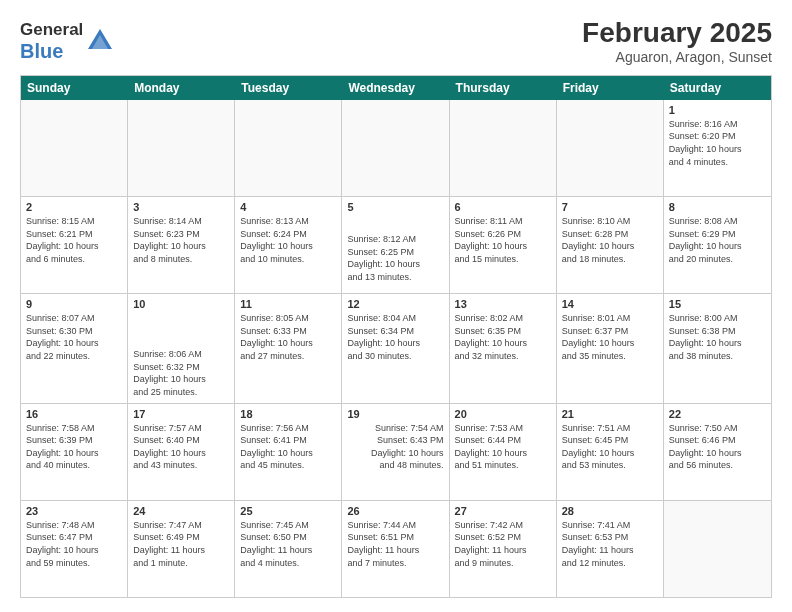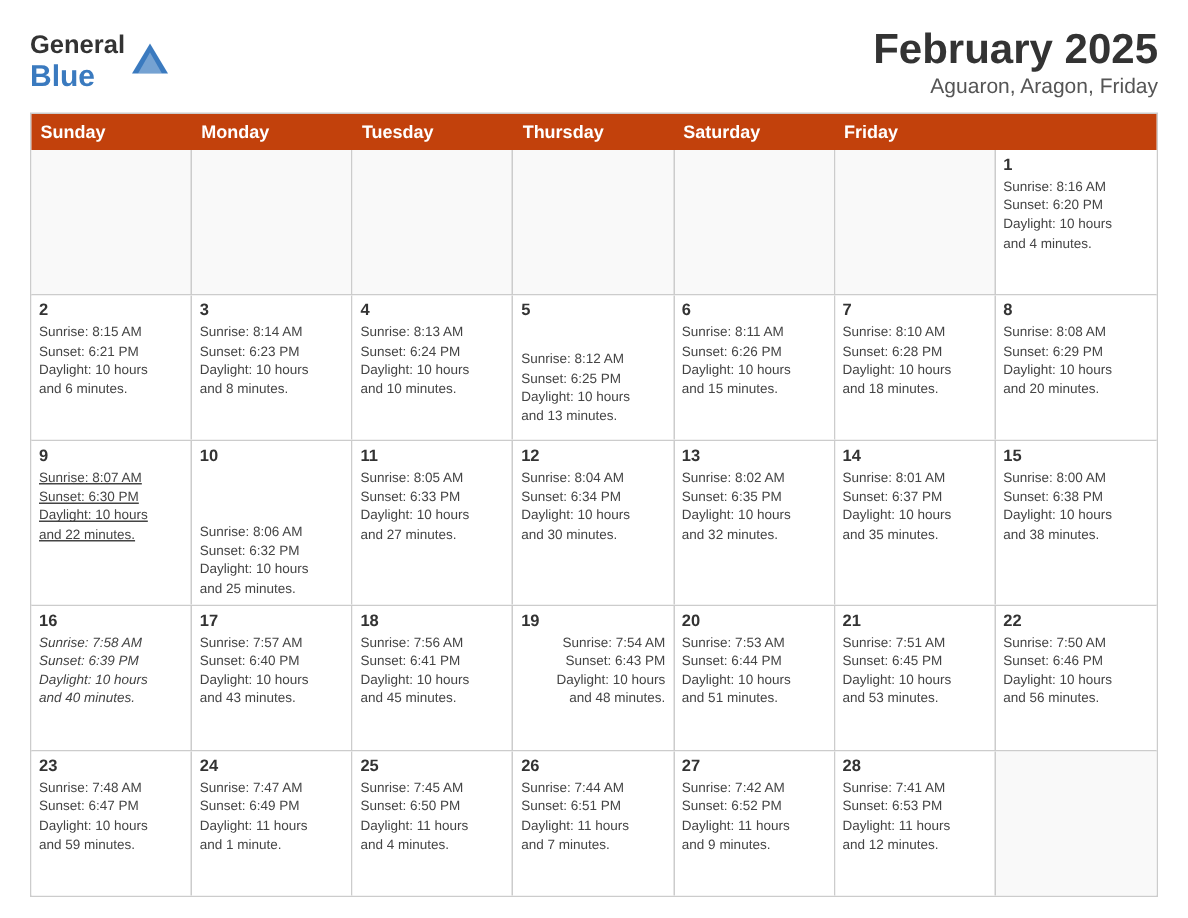--- a/index.html
+++ b/index.html
@@ -63,21 +63,21 @@
     }
     .calendar {
       flex: 1;
       display: flex;
       flex-direction: column;
       border: 1px solid #ccc;
     }
     .cal-header {
       display: grid;
       grid-template-columns: repeat(7, 1fr);
-      background: #c2410c;
+      background: #0f766e;
     }
     .cal-header-cell {
       color: #fff;
       font-size: 12px;
       font-weight: bold;
       padding: 5px 6px;
       text-align: left;
     }
     .cal-body {
       flex: 1;
@@ -131,32 +131,33 @@
         <span class="logo-general">General</span>
         <span class="logo-blue">Blue</span>
       </div>
       <svg class="logo-icon" viewBox="0 0 28 28">
         <polygon points="14,2 26,22 2,22" fill="#3a7abf"></polygon>
         <polygon points="14,8 22,22 6,22" fill="#fff" opacity="0.3"></polygon>
       </svg>
     </div>
     <div class="title-block">
       <div class="month-year">February 2025</div>
-      <div class="location">Aguaron, Aragon, Friday</div>
+      <div class="location">Aguaron, Aragon, Sunset</div>
     </div>
   </div>
 
   <div class="calendar">
     <div class="cal-header">
       <div class="cal-header-cell">Sunday</div>
       <div class="cal-header-cell">Monday</div>
       <div class="cal-header-cell">Tuesday</div>
+      <div class="cal-header-cell">Wednesday</div>
       <div class="cal-header-cell">Thursday</div>
+      <div class="cal-header-cell">Friday</div>
       <div class="cal-header-cell">Saturday</div>
-      <div class="cal-header-cell">Friday</div>
     </div>
     <div class="cal-body" id="cal-body">
     <div class="cal-row">
           <div class="cal-cell empty"></div>
           <div class="cal-cell empty"></div>
           <div class="cal-cell empty"></div>
           <div class="cal-cell empty"></div>
           <div class="cal-cell empty"></div>
           <div class="cal-cell empty"></div>
           <div class="cal-cell">
@@ -214,21 +215,21 @@
             <span class="day-num">8</span>
             <div class="day-info" style="white-space: pre-line;">Sunrise: 8:08 AM
 Sunset: 6:29 PM
 Daylight: 10 hours
 and 20 minutes.</div>
           </div>
         </div>
         <div class="cal-row">
           <div class="cal-cell">
             <span class="day-num">9</span>
-            <div class="day-info" style="white-space: pre-line; text-decoration: underline;">Sunrise: 8:07 AM
+            <div class="day-info" style="white-space: pre-line;">Sunrise: 8:07 AM
 Sunset: 6:30 PM
 Daylight: 10 hours
 and 22 minutes.</div>
           </div>
           <div class="cal-cell">
             <span class="day-num">10</span>
             <div class="day-info" style="white-space: pre-line; margin-top: 38px;">Sunrise: 8:06 AM
 Sunset: 6:32 PM
 Daylight: 10 hours
 and 25 minutes.</div>
@@ -265,21 +266,21 @@
             <span class="day-num">15</span>
             <div class="day-info" style="white-space: pre-line;">Sunrise: 8:00 AM
 Sunset: 6:38 PM
 Daylight: 10 hours
 and 38 minutes.</div>
           </div>
         </div>
         <div class="cal-row">
           <div class="cal-cell">
             <span class="day-num">16</span>
-            <div class="day-info" style="white-space: pre-line; font-style: italic;">Sunrise: 7:58 AM
+            <div class="day-info" style="white-space: pre-line;">Sunrise: 7:58 AM
 Sunset: 6:39 PM
 Daylight: 10 hours
 and 40 minutes.</div>
           </div>
           <div class="cal-cell">
             <span class="day-num">17</span>
             <div class="day-info" style="white-space: pre-line;">Sunrise: 7:57 AM
 Sunset: 6:40 PM
 Daylight: 10 hours
 and 43 minutes.</div>

